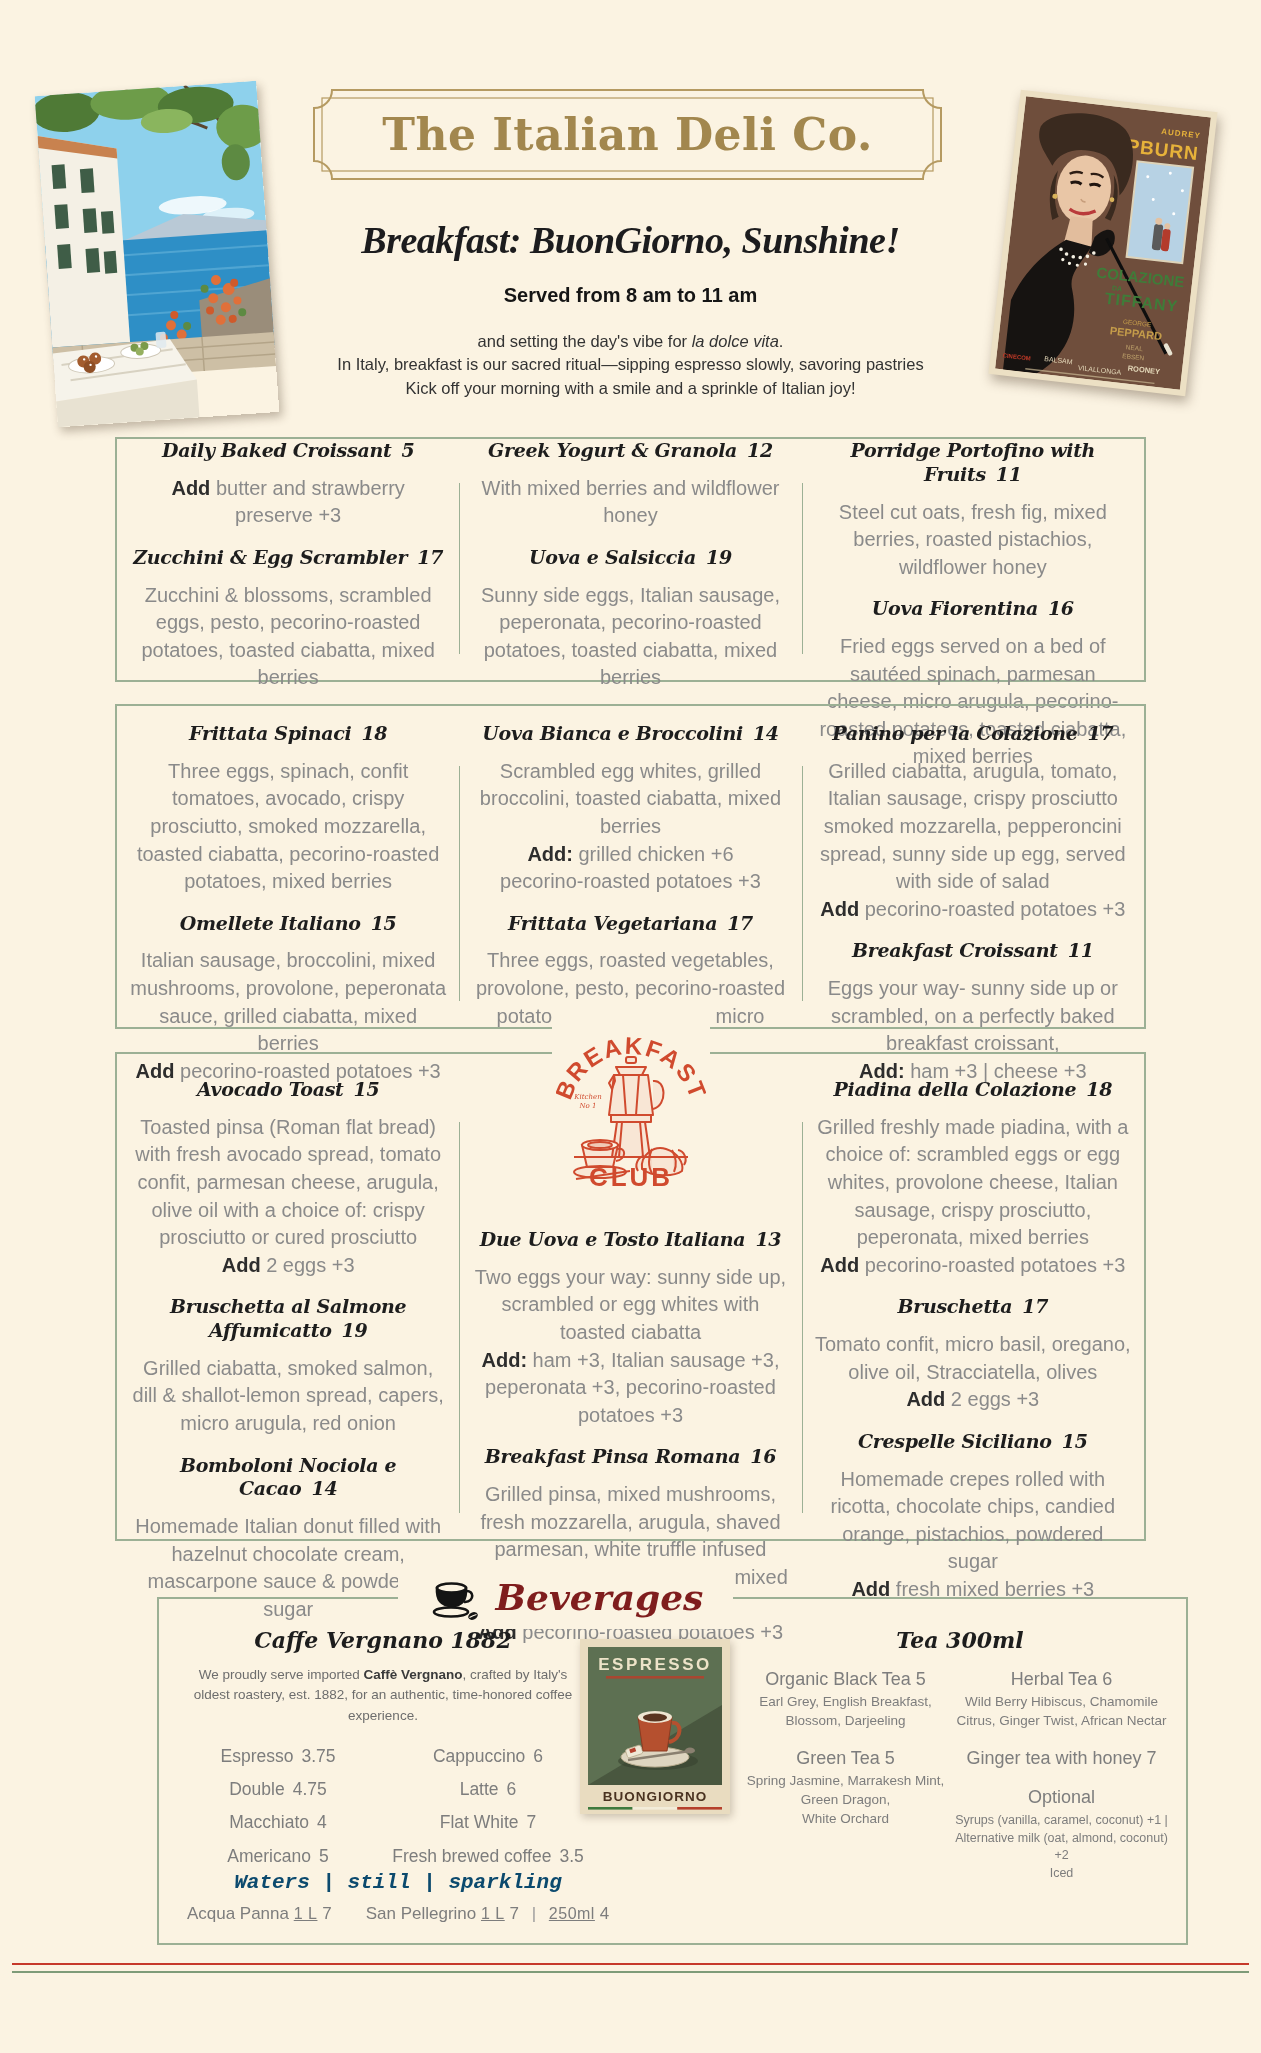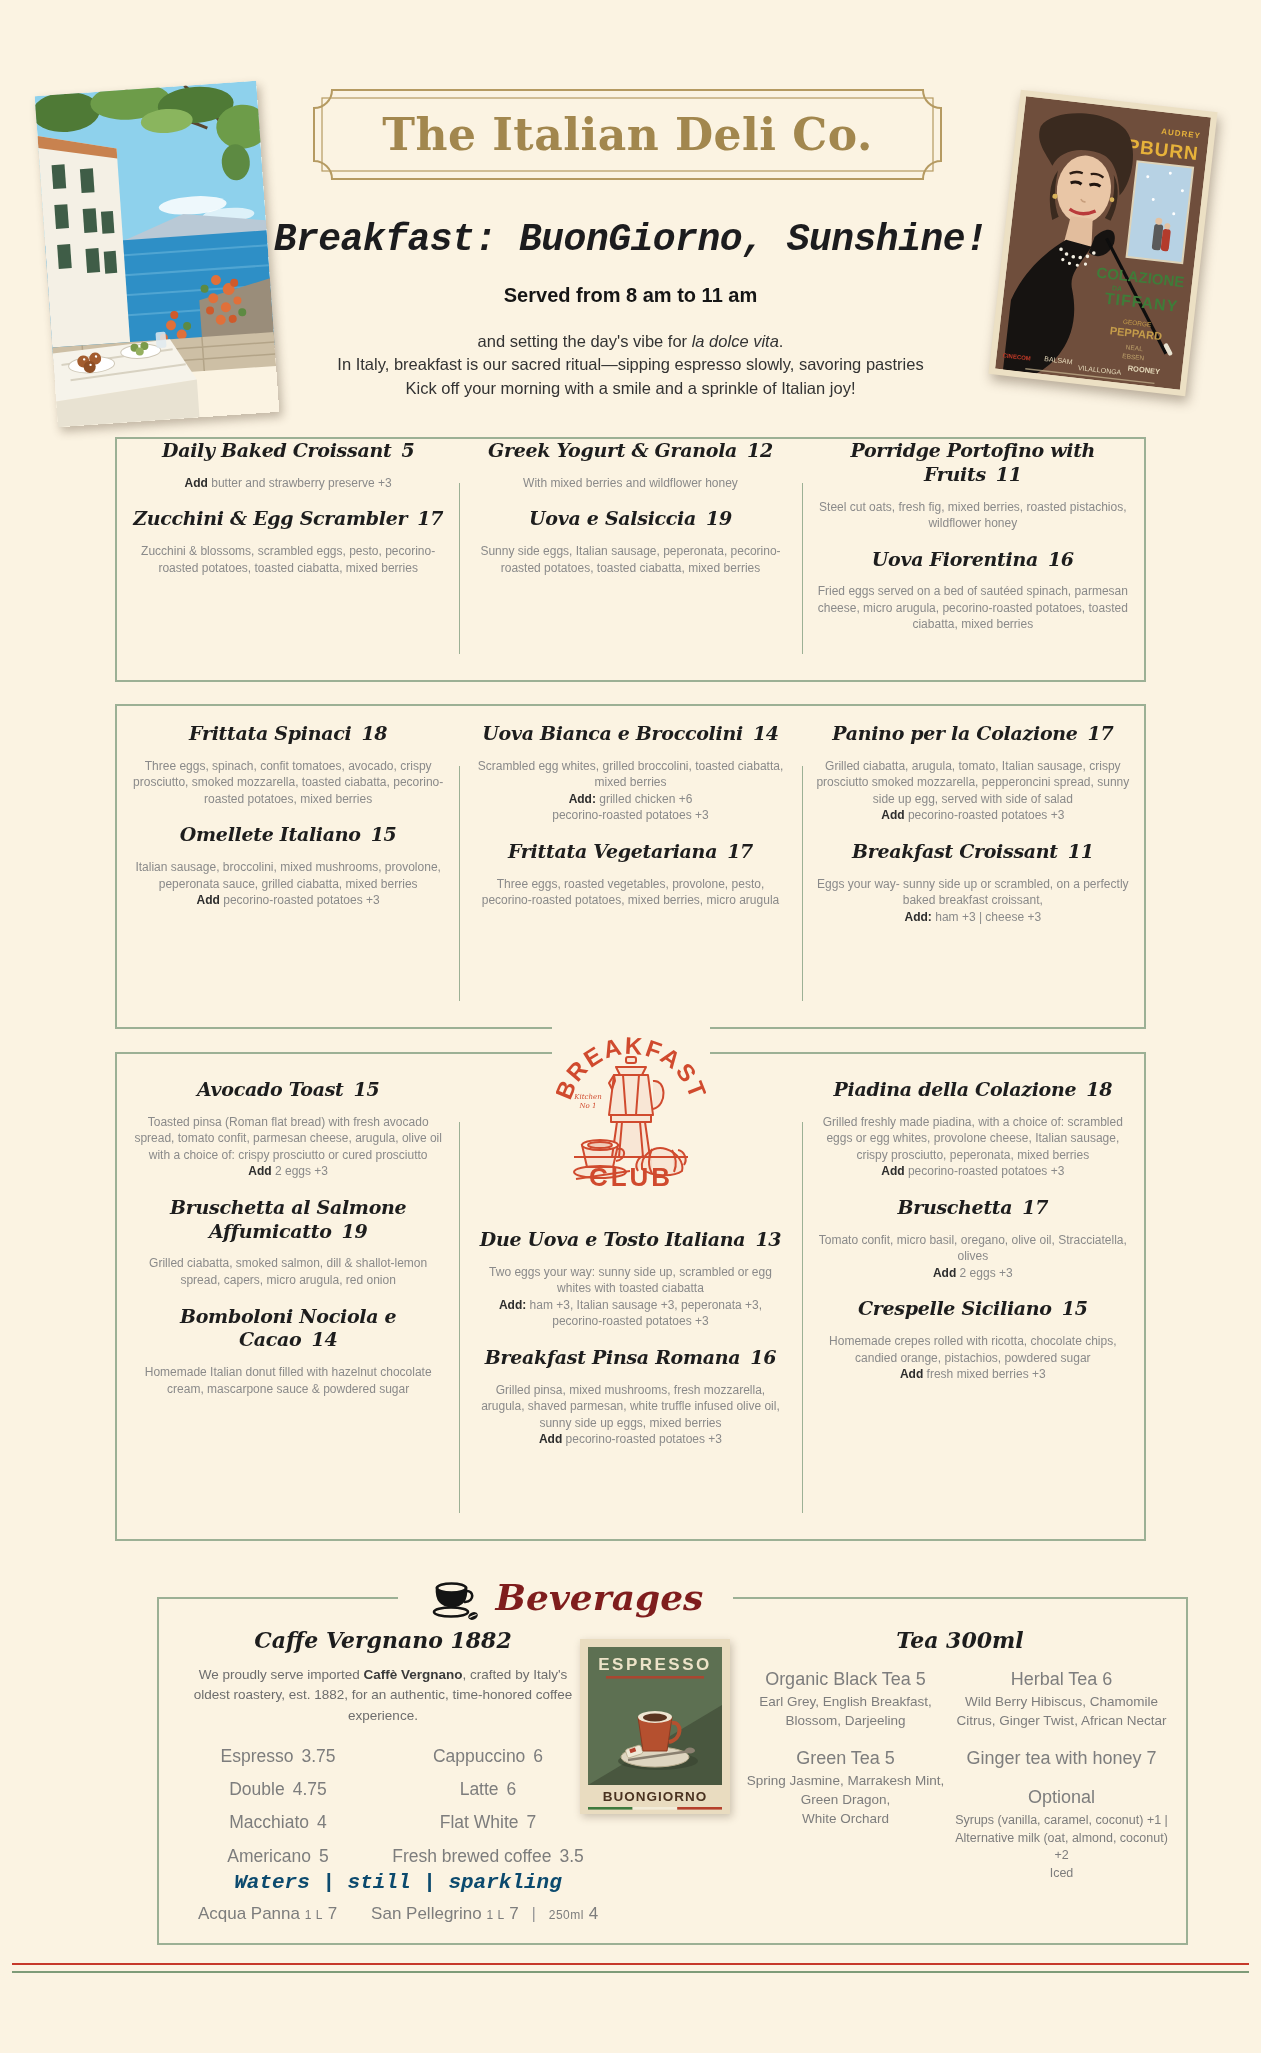--- a/index.html
+++ b/index.html
@@ -6,39 +6,39 @@
   body{width:1261px;height:2053px;position:relative;background:#fbf3e2;font-family:"Liberation Sans",sans-serif;overflow:hidden;}
   .abs{position:absolute;}
 
   
   .painting{left:46px;top:88px;width:222px;height:332px;transform:rotate(-4deg);box-shadow:3px 5px 10px rgba(60,40,20,.3);}
   .logo-frame{left:310px;top:86px;width:635px;height:97px;}
   .brand{position:absolute;inset:0;display:flex;align-items:center;justify-content:center;
     font-family:"DejaVu Serif",serif;font-size:44px;color:#a2874e;letter-spacing:.5px;}
   .poster-hepburn{left:1004px;top:100px;width:198px;height:286px;transform:rotate(6.5deg);
     background:#ece0c4;padding:6px;box-sizing:border-box;box-shadow:3px 6px 12px rgba(60,40,20,.35);}
-  .page-title{left:0;top:218px;width:100%;text-align:center;font-family:Liberation Mono, monospace;
+  .page-title{left:0;top:218px;width:100%;text-align:center;font-family:Liberation Serif, serif;
     font-style:italic;font-weight:bold;font-size:38px;color:#1c1c1e;letter-spacing:-.5px;}
   .served{left:0;top:284px;width:100%;text-align:center;font-size:20px;font-weight:bold;color:#151515;}
   .intro{left:0;top:330px;width:100%;text-align:center;font-size:16.5px;line-height:1.42;color:#333;}
   .intro .it{font-style:italic;}
 
   
   .menu-box{left:115px;width:1031px;border:2px solid #9cb095;box-sizing:border-box;display:flex;}
   .menu-col{width:33.333%;position:relative;text-align:center;padding:0 12px;box-sizing:border-box;}
   .menu-col + .menu-col::before{content:"";position:absolute;left:0;top:44px;bottom:26px;width:1px;background:#9cb095;}
   .box-1{top:437px;height:245px;}
   .box-2{top:704px;height:325px;padding-top:16px;}
   .box-3{top:1052px;height:489px;padding-top:24px;}
   .box-3 .col-mid{padding-top:150px;}
   .menu-item{margin-bottom:16px;}
   .item-name{margin:0 0 6px 0;font-family:"DejaVu Serif",serif;font-style:italic;font-weight:bold;
     font-size:19px;color:#1d1d1d;letter-spacing:-.3px;line-height:1.25;}
   .item-price{margin-left:10px;}
-  .item-desc{margin:12px auto;max-width:316px;font-size:12px;line-height:1.38;color:#8a8a8a;white-space:pre-line;}
+  .item-desc{margin:12px auto;max-width:316px;font-size:20px;line-height:1.38;color:#8a8a8a;white-space:pre-line;}
   .item-desc .bold{color:#2d2d2d;font-weight:bold;}
 
   
   .club-logo{left:552px;top:1006px;width:158px;height:186px;background:#fbf3e2;z-index:2;
     display:flex;align-items:center;justify-content:center;}
 
   
   .bev-head{left:398px;top:1565px;width:335px;height:64px;background:#fbf3e2;z-index:2;
     display:flex;align-items:center;justify-content:center;gap:16px;}
   .bev-title{font-family:"DejaVu Serif",serif;font-style:italic;font-weight:bold;font-size:36px;color:#7f1d1d;}
@@ -57,21 +57,21 @@
   .tea-grid > div:first-child{width:47%;}
   .tea-grid > div:last-child{width:53%;}
   .tea-name{font-size:18px;color:#7d7d7d;margin-bottom:3px;}
   .tea-desc{font-size:13.5px;color:#7d7d7d;line-height:1.38;white-space:pre-line;margin-bottom:18px;}
   .opt-title{font-size:18px;color:#7d7d7d;margin:2px 0 4px;}
   .opt-desc{font-size:12.5px;color:#7d7d7d;line-height:1.4;white-space:pre-line;}
   .waters-block{position:absolute;left:14px;top:272px;width:450px;text-align:center;}
   .juices-block{position:absolute;left:585px;top:272px;width:432px;text-align:center;}
   .bot-title{font-family:Liberation Mono, monospace;font-style:italic;font-weight:bold;font-size:21px;color:#0c4a6e;margin:0 0 10px;}
   .bot-line{font-size:17px;color:#7d7d7d;}
-  .bot-line .sm{font-size:12px;letter-spacing:.5px;}
+  .bot-line .sm{font-size:16px;letter-spacing:.5px;text-decoration:underline;}
   .bot-line .gap{display:inline-block;width:34px;}
   .bot-line .sep{margin:0 8px;color:#9a9a9a;}
 
   .line-red{left:12px;top:1963px;width:1237px;height:2px;background:#c6392a;}
   .line-green{left:12px;top:1971px;width:1237px;height:2px;background:#7e9b78;}
 </style>
 </head>
 <body>
 
 <div>

